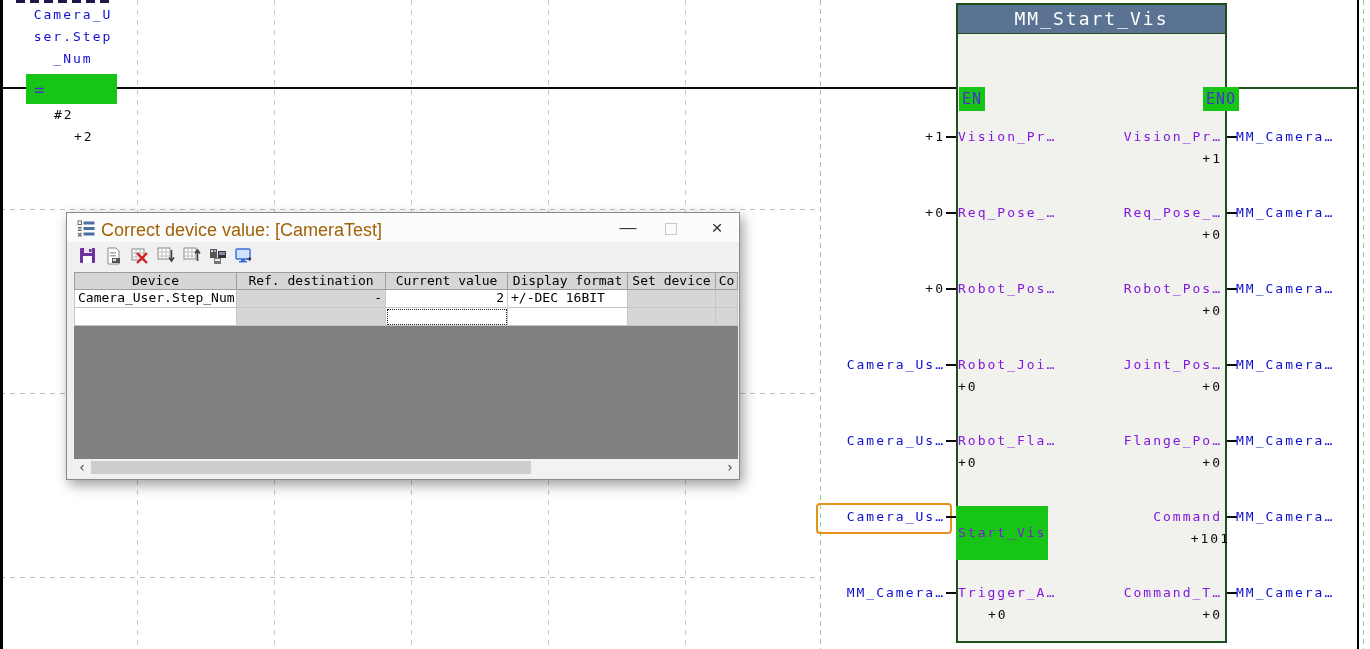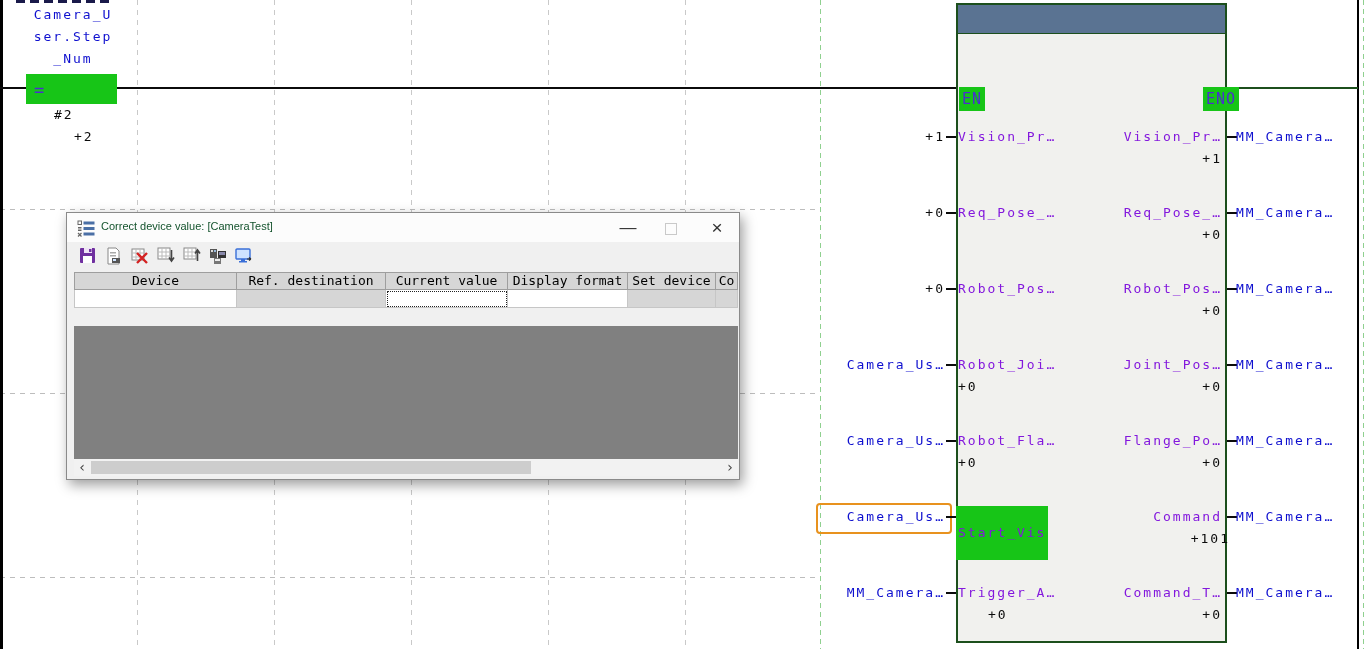--- a/index.html
+++ b/index.html
@@ -25,21 +25,21 @@
   .fb-title{left:956px;top:8px;width:271px;text-align:center;color:#ffffff;font-size:18px;letter-spacing:2px;}
   .en-box{background:#17c517;color:#4a2fd0;font-size:15px;letter-spacing:1px;padding:1px 3px;top:87px;}
   .hl{background:#17c517;}
   .dash{height:2px;background:#0b0b0b;}
   .sel-orange{left:816px;top:503px;width:136px;height:31px;border:2px solid #e8921e;border-radius:4px;box-sizing:border-box;}
   
   .dialog{left:66px;top:212px;width:674px;height:268px;background:#f0f0f0;border:1px solid #8a8a8a;
           box-shadow:3px 5px 12px rgba(0,0,0,0.38);z-index:10;box-sizing:border-box;
           font-family:"Liberation Sans",sans-serif;}
   .titlebar{position:absolute;left:0;top:0;width:100%;height:29px;background:#fcfcfc;}
-  .dlg-title{position:absolute;left:34px;top:7px;font-size:11px;color:#14532d;}
+  .dlg-title{position:absolute;left:34px;top:7px;font-size:18px;color:#a16207;}
   .winbtn{position:absolute;top:3px;width:34px;height:23px;text-align:center;color:#333;font-size:17px;line-height:23px;}
   .maxbox{position:absolute;top:10px;width:10px;height:10px;border:1px solid #c9c9c9;}
   .toolbar{position:absolute;left:0;top:29px;width:100%;height:28px;background:#f0f0f0;}
   .tbi{position:absolute;top:4px;width:20px;height:20px;}
   
   .dtable{position:absolute;left:7px;top:59px;width:664px;font-family:"DejaVu Sans Mono",monospace;font-size:13px;color:#000;}
   .trow{display:flex;width:664px;height:18px;box-sizing:border-box;}
   .cell{box-sizing:border-box;height:18px;line-height:16px;overflow:hidden;white-space:pre;}
   .hcell{background:#d6d6d6;border:1px solid #9e9e9e;border-left:none;text-align:center;}
   .hcell:first-child{border-left:1px solid #9e9e9e;}
@@ -77,20 +77,21 @@
   <div class="abs sliver"></div>
 
   <div class="abs lf blue" style="left:8px;top:4px;width:130px;text-align:center"><span>Camera_U</span><br><span>ser.Step</span><br><span>_Num</span></div>
   <div class="abs contact-box"></div>
   <div class="abs lf contact-op">=</div>
   <div class="abs lf black" style="left:54px;top:104px">#2</div>
   <div class="abs lf black" style="left:74px;top:126px">+2</div>
 
   <div class="abs fb-body"></div>
   <div class="abs fb-header"></div>
+  <div class="abs lf fb-title">MM_Start_Vis</div>
   <div class="abs lf en-box" style="left:959px">EN</div>
   <div class="abs lf en-box" style="right:131px">ENO</div>
 
   <div class="abs lf black" style="right:425px;top:126px">+1</div>
   <div class="abs dash" style="left:946px;top:136px;width:10px"></div>
   <div class="abs lf purple" style="left:958px;top:126px">Vision_Pr…</div>
   <div class="abs lf purple" style="right:148px;top:126px">Vision_Pr…</div>
   <div class="abs lf black" style="right:148px;top:148px">+1</div>
   <div class="abs dash" style="left:1227px;top:136px;width:10px"></div>
   <div class="abs lf blue" style="left:1236px;top:126px">MM_Camera…</div>
@@ -226,20 +227,28 @@
     <div class="dtable">
       <div class="trow">
         <div class="cell hcell" style="width:163px">Device</div>
         <div class="cell hcell" style="width:149px">Ref. destination</div>
         <div class="cell hcell" style="width:122px">Current value</div>
         <div class="cell hcell" style="width:120px">Display format</div>
         <div class="cell hcell" style="width:88px">Set device</div>
         <div class="cell hcell" style="width:22px">Co</div>
       </div>
       <div class="trow">
+        <div class="cell dcell first" style="width:163px">Camera_User.Step_Num</div>
+        <div class="cell dcell gray ra" style="width:149px">-</div>
+        <div class="cell dcell ra" style="width:122px">2</div>
+        <div class="cell dcell" style="width:120px">+/-DEC 16BIT</div>
+        <div class="cell dcell gray" style="width:88px"></div>
+        <div class="cell dcell gray" style="width:22px"></div>
+      </div>
+      <div class="trow">
         <div class="cell dcell first" style="width:163px"></div>
         <div class="cell dcell gray" style="width:149px"></div>
         <div class="cell dcell focus-cell" style="width:122px"></div>
         <div class="cell dcell" style="width:120px"></div>
         <div class="cell dcell gray" style="width:88px"></div>
         <div class="cell dcell gray" style="width:22px"></div>
       </div>
     </div>
 
     <div class="darkpanel"></div>

